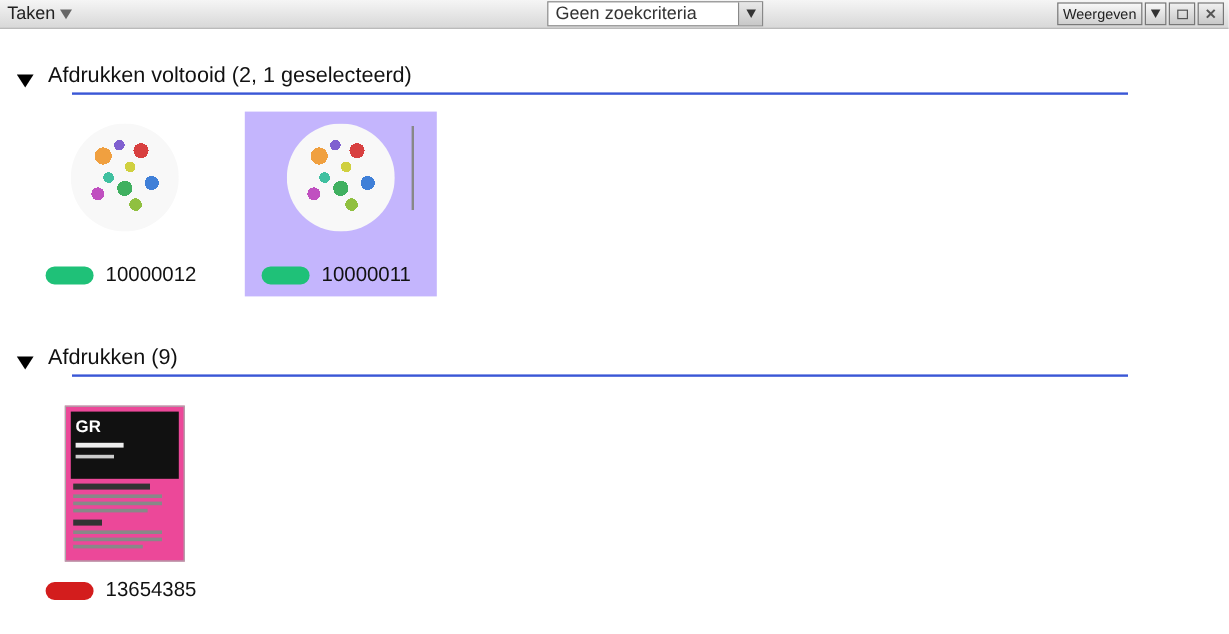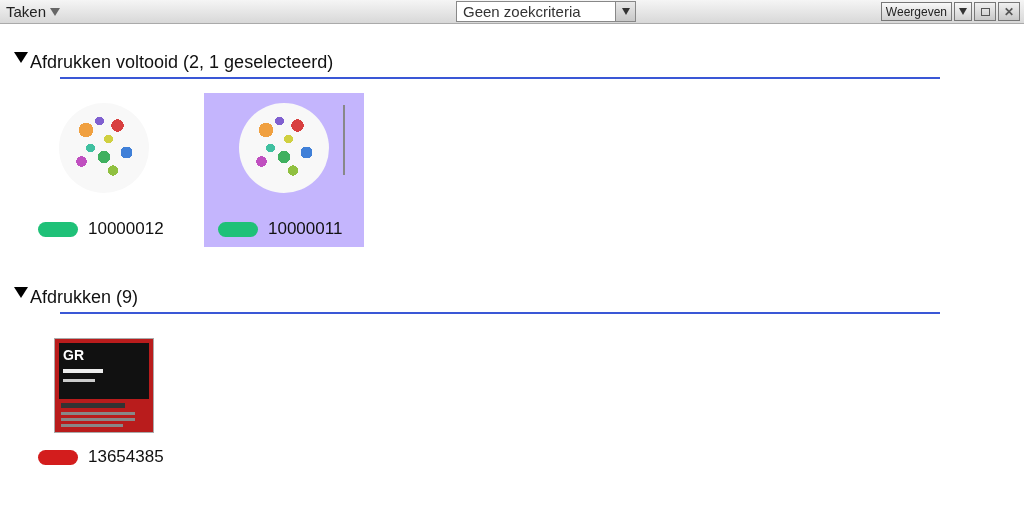--- a/index.html
+++ b/index.html
@@ -110,22 +110,22 @@
     .win-btn .x { font-weight: bold; }
     .content {
       height: calc(528px - 24px);
       overflow-y: scroll;
       padding: 28px 0 0 14px;
     }
     .content::-webkit-scrollbar { width: 17px; background: #ececec; }
     .content::-webkit-scrollbar-thumb { background: #c8c8c8; border:1px solid #aaa; }
     .section-header {
       display: flex;
-      align-items: flex-start;
-      gap: 2px;
+      align-items: flex-end;
+      gap: 12px;
       margin-bottom: 4px;
     }
     .section-toggle {
       width: 0; height: 0;
       border-left: 7px solid transparent;
       border-right: 7px solid transparent;
       border-top: 11px solid #000;
     }
     .section-title {
       font-size: 18px;
@@ -165,22 +165,22 @@
         radial-gradient(circle at 75% 55%, #4080d8 0 7%, transparent 7%),
         radial-gradient(circle at 25% 65%, #c050c0 0 6%, transparent 6%),
         radial-gradient(circle at 55% 40%, #d0d040 0 6%, transparent 6%),
         radial-gradient(circle at 35% 50%, #40c0a0 0 6%, transparent 6%),
         radial-gradient(circle at 60% 75%, #90c040 0 6%, transparent 6%),
         radial-gradient(circle at 45% 20%, #8060d0 0 5%, transparent 5%),
         #f8f8f8;
       filter: blur(0.4px);
     }
     .doc-thumb {
-      width: 100px; height: 95px;
-      background: #b91c1c;
+      width: 100px; height: 130px;
+      background: #ec4899;
       border: 1px solid #aaa;
       position: relative;
       overflow: hidden;
     }
     .doc-thumb .dark {
       position: absolute; top:4px; left:4px; right:4px; height:56px;
       background:#111;
     }
     .doc-thumb .gr {
       position:absolute; top:8px; left:8px; color:#fff; font-weight:bold; font-size:14px;

